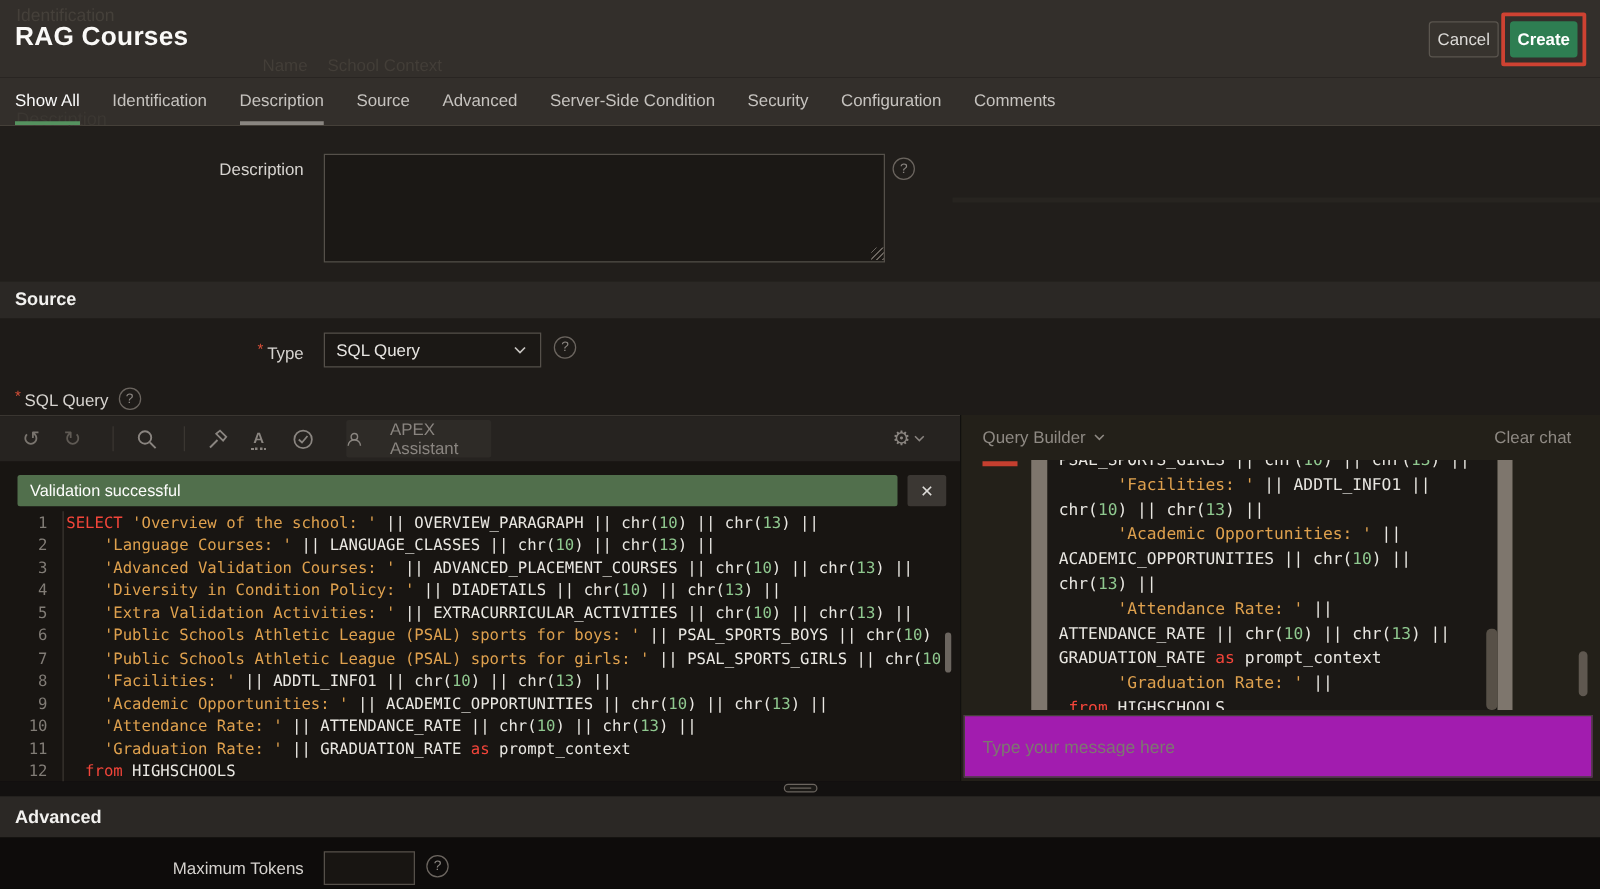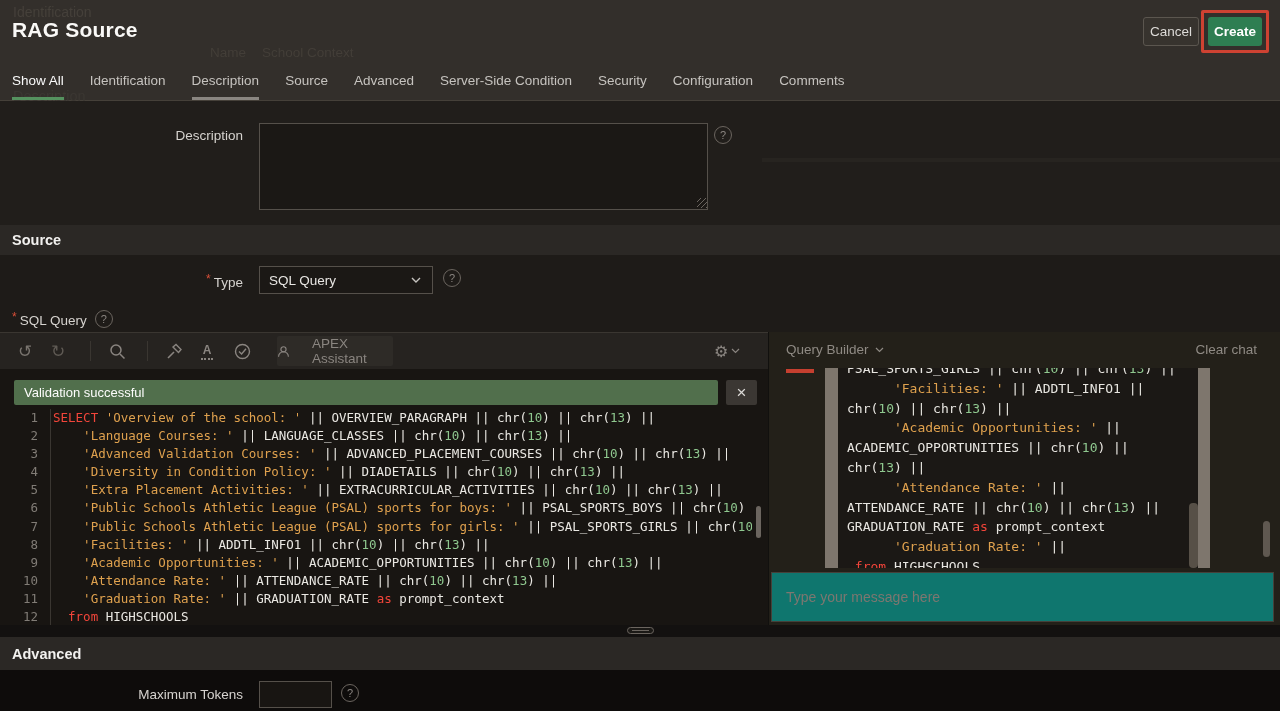--- a/index.html
+++ b/index.html
@@ -82,21 +82,21 @@
   .redbar{position:absolute;left:16px;top:1px;width:28px;height:4px;background:#c53f2f;}
   .lstrip{position:absolute;left:55px;top:0;width:13px;height:200px;background:#7e766d;}
   .codeblock{position:absolute;left:68px;top:0;width:360px;height:200px;background:#1b1815;overflow:hidden;}
   .codeblock .pcode{margin-top:-9px;padding-left:9px;}
   .pcode div{height:19.8px;line-height:19.8px;font-family:"DejaVu Sans Mono",monospace;font-size:13px;
        color:#e8e6e1;white-space:pre;}
   .rtrack{position:absolute;left:428px;top:0;width:12px;height:200px;background:#7e766d;}
   .rthumb{position:absolute;left:419px;top:135px;width:9px;height:65px;background:#575047;border-radius:4px;}
   .pthumb{position:absolute;left:494px;top:189px;width:7px;height:36px;background:#5f5850;border-radius:4px;}
   .chat-input-box{position:absolute;left:2px;top:240px;width:503px;height:50px;border:1px solid #45413a;
-       box-sizing:border-box;background:#0f766e;}
+       box-sizing:border-box;background:#a21caf;}
   .chat-input{width:100%;height:100%;background:transparent;border:none;outline:none;
        font-family:"Liberation Sans",sans-serif;font-size:14px;color:#cfccc8;padding-left:14px;box-sizing:border-box;}
   .chat-input::placeholder{color:#7d7770;}
   
   .splitter{left:0;top:625px;width:1280px;height:12px;background:#131110;}
   .grip{position:absolute;left:627px;top:2px;width:27px;height:7px;border:1px solid #6b655f;border-radius:4px;
        background:#1b1916;box-sizing:border-box;cursor:row-resize;}
   .grip::after{content:"";position:absolute;left:4px;right:4px;top:2px;height:1px;background:#6b655f;}
   .adv-header{left:0;top:637px;width:1280px;height:33px;background:#2b2825;display:flex;align-items:center;}
   .bottom{left:0;top:670px;width:1280px;height:41px;background:#0e0c0b;}
@@ -106,21 +106,21 @@
   .help-tokens{left:341px;top:14px;}
   svg{display:block;}
 </style>
 </head>
 <body>
 
 <div id="app">
 
   <div class="abs header">
     <div class="abs ghost ghost-ident">Identification</div>
-    <div class="abs page-title">RAG Source</div>
+    <div class="abs page-title">RAG Courses</div>
     <div class="abs ghost-name">Name</div>
     <div class="abs ghost-name-val">School Context</div>
     <div class="abs btn btn-cancel">Cancel</div>
     <div class="abs red-box"></div>
     <div class="abs btn btn-create">Create</div>
   </div>
 
   <div class="abs tabbar">
     <div class="abs ghost-desc">Description</div>
     <div class="tabs" id="tabs">
@@ -220,21 +220,21 @@
         <div>10</div>
         <div>11</div>
         <div>12</div>
       </div>
     <div class="gutter-div"></div>
     <div class="code" id="code">
         <div><span class="k">SELECT</span> <span class="s">'Overview of the school: '</span> || OVERVIEW_PARAGRAPH || chr(<span class="n">10</span>) || chr(<span class="n">13</span>) ||</div>
         <div>    <span class="s">'Language Courses: '</span> || LANGUAGE_CLASSES || chr(<span class="n">10</span>) || chr(<span class="n">13</span>) ||</div>
         <div>    <span class="s">'Advanced Validation Courses: '</span> || ADVANCED_PLACEMENT_COURSES || chr(<span class="n">10</span>) || chr(<span class="n">13</span>) ||</div>
         <div>    <span class="s">'Diversity in Condition Policy: '</span> || DIADETAILS || chr(<span class="n">10</span>) || chr(<span class="n">13</span>) ||</div>
-        <div>    <span class="s">'Extra Placement Activities: '</span> || EXTRACURRICULAR_ACTIVITIES || chr(<span class="n">10</span>) || chr(<span class="n">13</span>) ||</div>
+        <div>    <span class="s">'Extra Validation Activities: '</span> || EXTRACURRICULAR_ACTIVITIES || chr(<span class="n">10</span>) || chr(<span class="n">13</span>) ||</div>
         <div>    <span class="s">'Public Schools Athletic League (PSAL) sports for boys: '</span> || PSAL_SPORTS_BOYS || chr(<span class="n">10</span>) ||</div>
         <div>    <span class="s">'Public Schools Athletic League (PSAL) sports for girls: '</span> || PSAL_SPORTS_GIRLS || chr(<span class="n">10</span>) ||</div>
         <div>    <span class="s">'Facilities: '</span> || ADDTL_INFO1 || chr(<span class="n">10</span>) || chr(<span class="n">13</span>) ||</div>
         <div>    <span class="s">'Academic Opportunities: '</span> || ACADEMIC_OPPORTUNITIES || chr(<span class="n">10</span>) || chr(<span class="n">13</span>) ||</div>
         <div>    <span class="s">'Attendance Rate: '</span> || ATTENDANCE_RATE || chr(<span class="n">10</span>) || chr(<span class="n">13</span>) ||</div>
         <div>    <span class="s">'Graduation Rate: '</span> || GRADUATION_RATE <span class="k">as</span> prompt_context</div>
         <div>  <span class="k">from</span> HIGHSCHOOLS</div>
       </div>
     <div class="ed-thumb"></div>
   </div>

